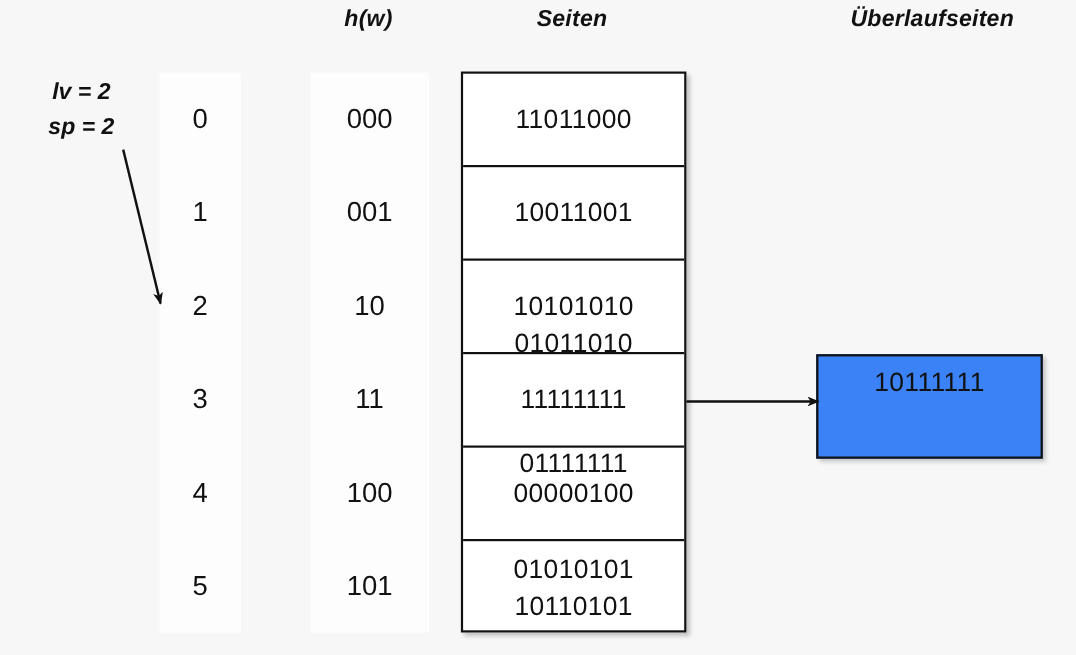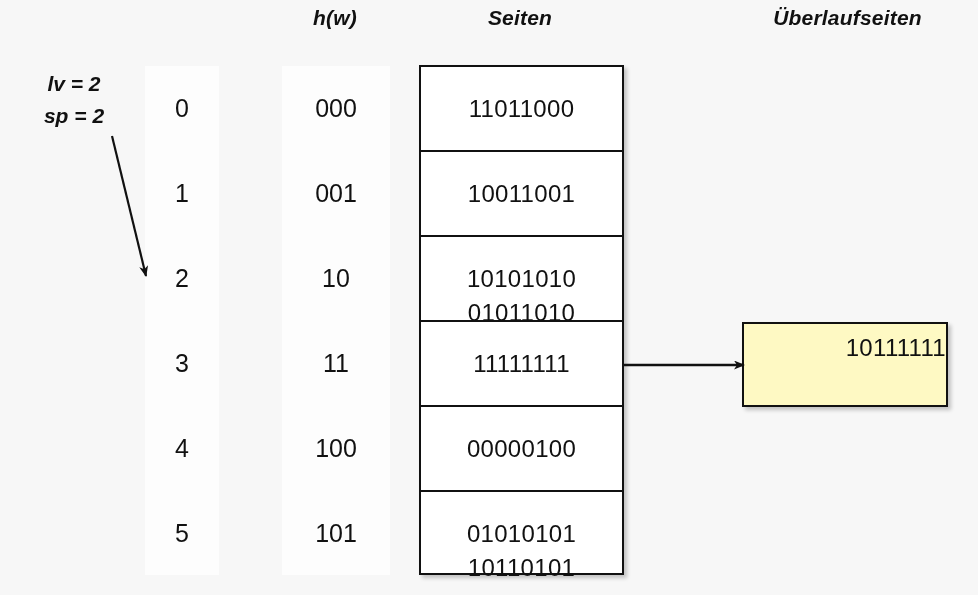--- a/index.html
+++ b/index.html
@@ -111,28 +111,28 @@
     color: #111;
     white-space: nowrap;
   }
 
   
   #overflow-box {
     position: absolute;
     left: 742px;
     top: 322px;
     width: 206px;
-    height: 85px;
-    background: #fef9c3;
+    height: 95px;
+    background: #3b82f6;
     border: 2.5px solid #111;
     box-sizing: border-box;
     box-shadow: 3px 3px 4px rgba(0,0,0,0.22);
     display: flex;
     flex-direction: column;
-    align-items: flex-end;
+    align-items: center;
     justify-content: flex-start;
     padding-top: 7px;
   }
 
   
   #arrows {
     position: absolute;
     left: 0; top: 0;
     width: 978px;
     height: 595px;
@@ -177,25 +177,26 @@
       </div>
       <div class="page-cell" style="top: 85px;">
         <div class="page-entry">10011001</div>
       </div>
       <div class="page-cell" style="top: 170px;">
         <div class="page-entry">10101010</div>
         <div class="page-entry">01011010</div>
       </div>
       <div class="page-cell" style="top: 255px; gap: 24px;">
         <div class="page-entry">11111111</div>
+        <div class="page-entry">01111111</div>
       </div>
       <div class="page-cell" style="top: 340px;">
         <div class="page-entry">00000100</div>
       </div>
-      <div class="page-cell last" style="top: 425px; text-align: right;">
+      <div class="page-cell last" style="top: 409px; text-align: right;">
         <div class="page-entry">01010101</div>
         <div class="page-entry">10110101</div>
       </div>
     </div>
 
   <div id="overflow-box">
       <div class="page-entry">10111111</div>
     </div>
 
   <svg id="arrows" viewBox="0 0 978 595" xmlns="http://www.w3.org/2000/svg">

